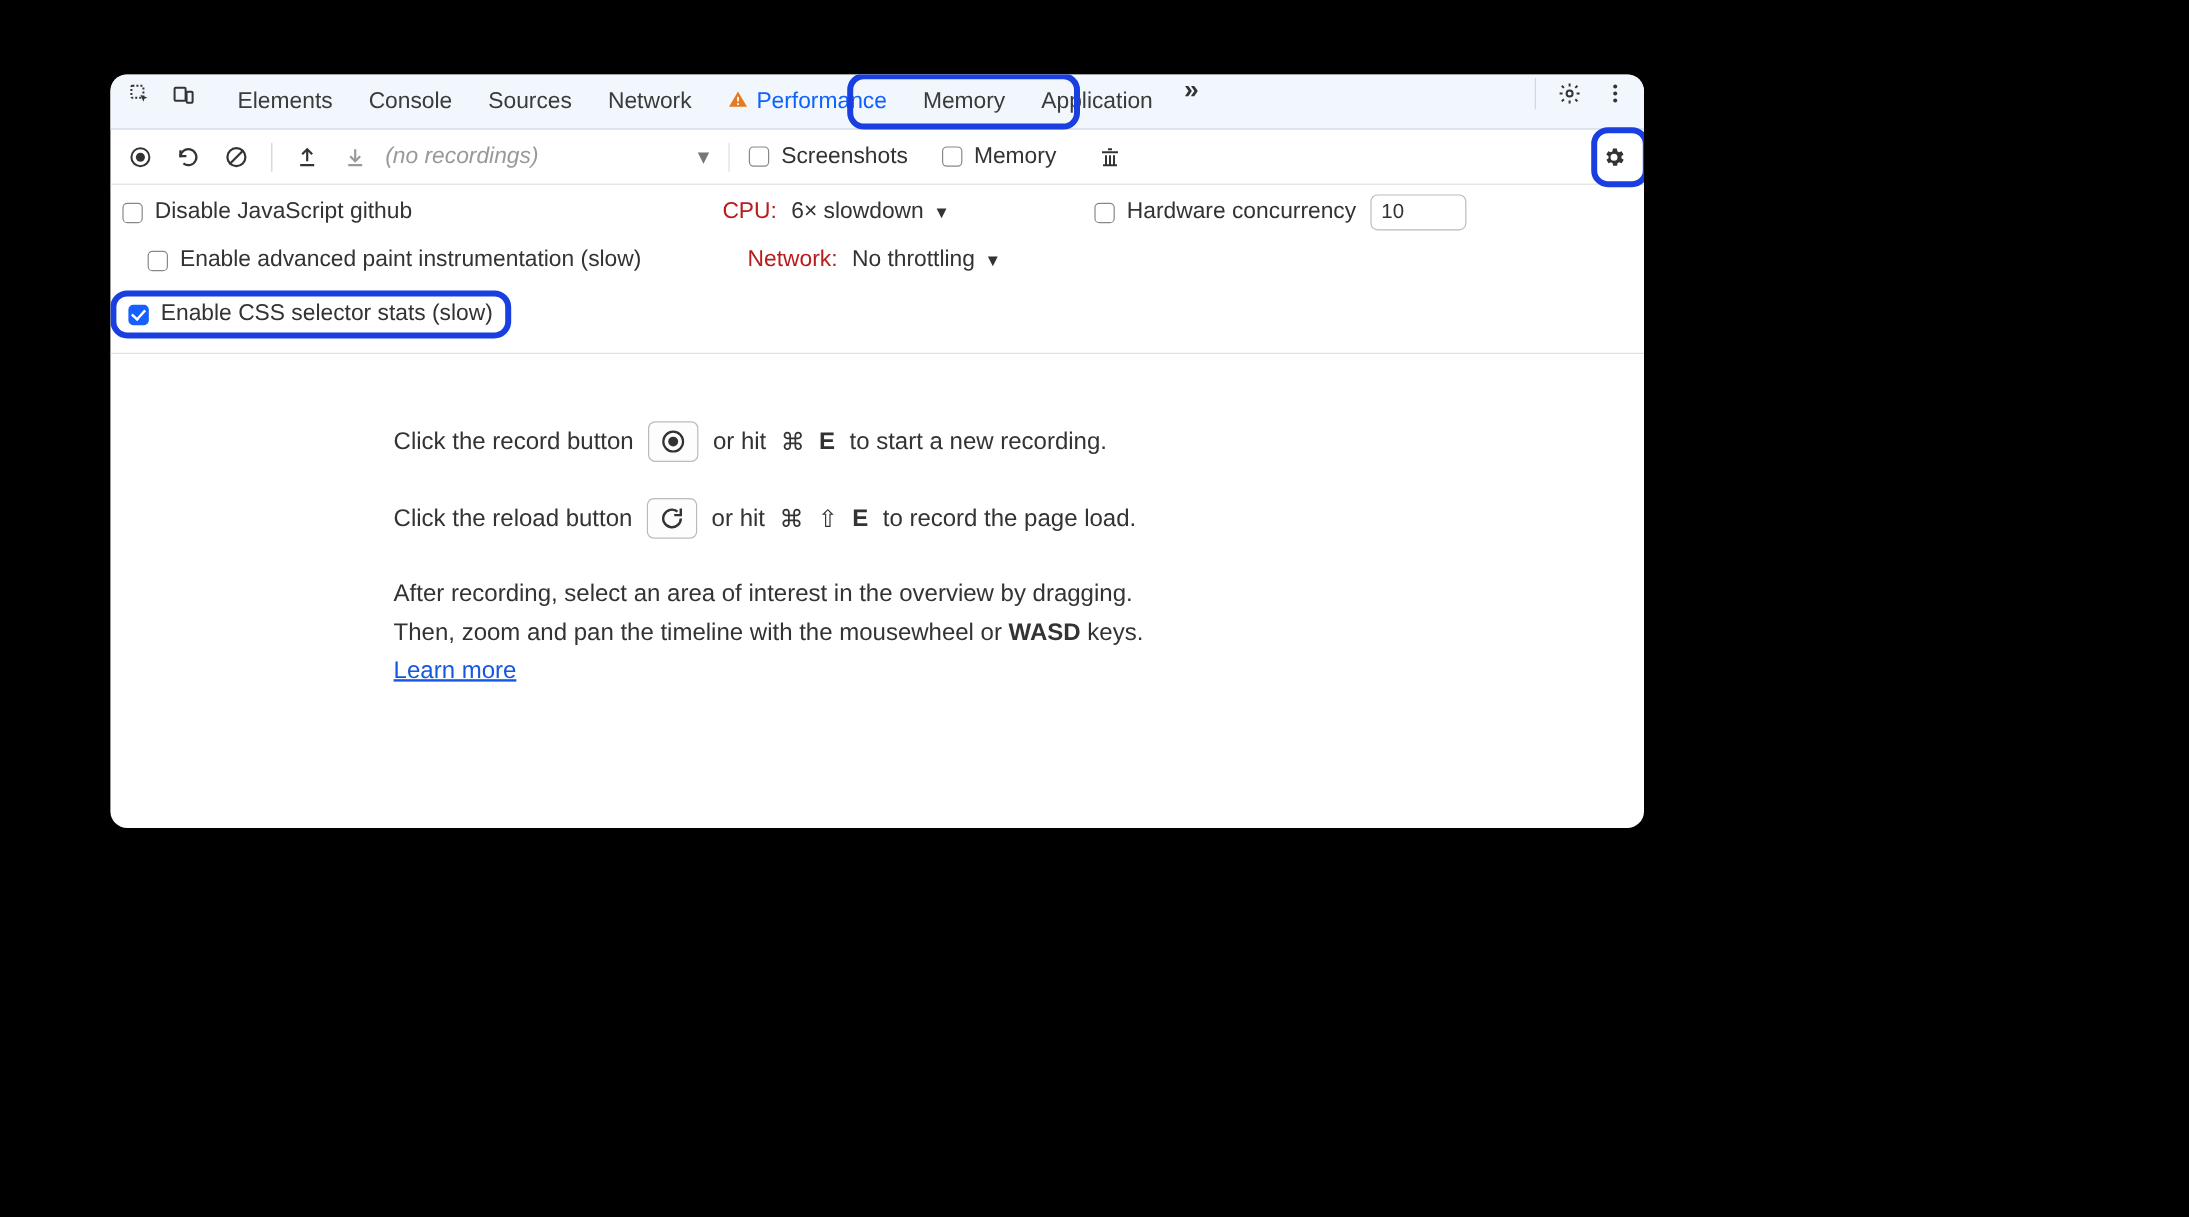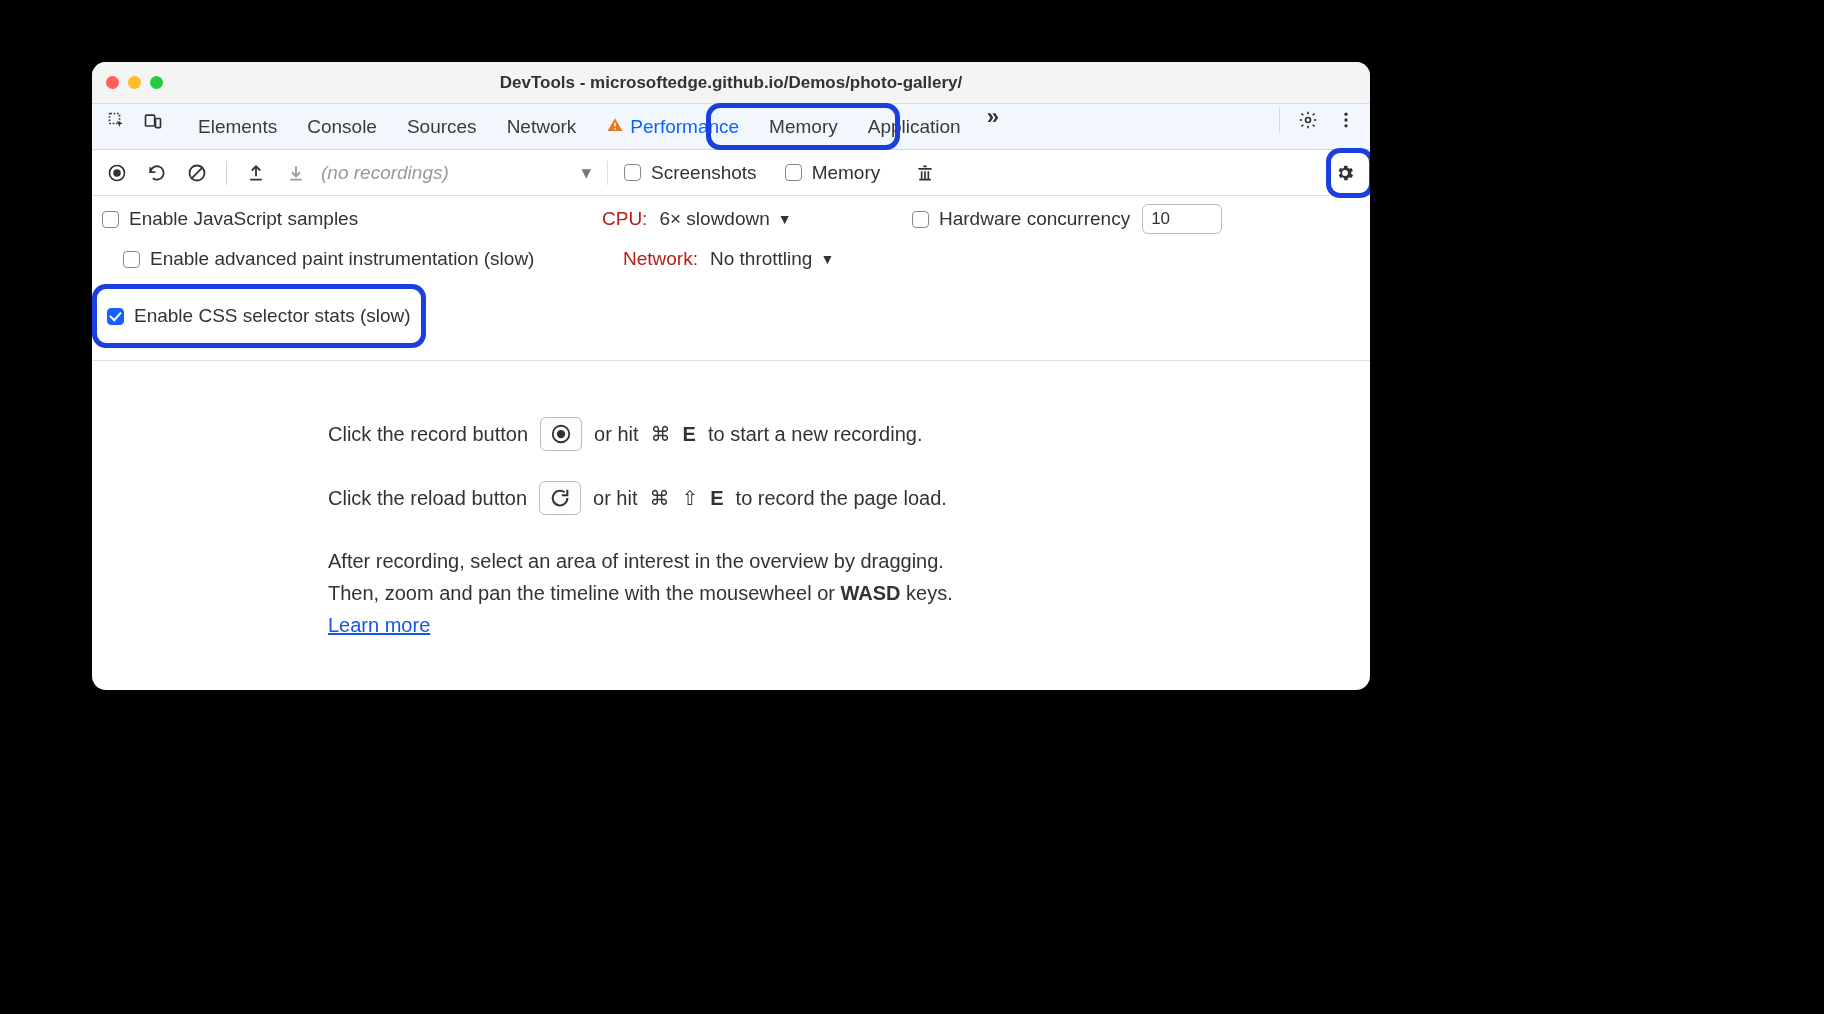--- a/index.html
+++ b/index.html
@@ -159,21 +159,21 @@
     border: 1px solid #bbb;
     border-radius: 6px;
     padding: 0 8px;
     font-size: 17px;
     color: #333;
     font-family: inherit;
   }
   .highlight-box {
     border: 5px solid #1a3fe0;
     border-radius: 14px;
-    padding: 16px 10px;
+    padding: 4px 10px;
     display: inline-flex;
     align-items: center;
     gap: 12px;
   }
   .main-area {
     padding: 56px 40px 30px 40px;
     font-size: 20px;
     color: #333;
   }
   .main-line {
@@ -208,28 +208,20 @@
     border: 5px solid #1a3fe0;
     border-radius: 14px;
     pointer-events: none;
   }
 </style>
 </head>
 <body>
 
 <div class="window">
 
-  <div class="titlebar">
-    <div class="traffic-lights">
-      <div class="traffic-light tl-red"></div>
-      <div class="traffic-light tl-yellow"></div>
-      <div class="traffic-light tl-green"></div>
-    </div>
-    <div class="titlebar-title">DevTools - microsoftedge.github.io/Demos/photo-gallery/</div>
-  </div>
 
   <div class="tabbar" style="position:relative;">
     <div class="tab-icon-btn">
       <svg viewBox="0 0 24 24" fill="none" stroke="currentColor" stroke-width="2">
           <rect x="3" y="3" width="12" height="12" rx="1" stroke-dasharray="2 2"></rect>
           <path d="M12 12 l7 3 -3 1 -1 3 z" fill="currentColor" stroke="none"></path>
         </svg>
     </div>
     <div class="tab-icon-btn">
       <svg viewBox="0 0 24 24" fill="none" stroke="currentColor" stroke-width="2">
@@ -354,21 +346,21 @@
         </svg>
     </div>
 
     <div class="sq-highlight-tab" style="right:-4px; top:-2px; width:48px; height:50px;"></div>
   </div>
 
   <div class="settings-panel" style="position:relative;">
 
     <label class="checkbox-inline">
       <span class="checkbox-box"></span>
-      <span>Enable JavaScript samples</span>
+      <span>Disable JavaScript github</span>
     </label>
     <div class="kv">
       <span class="label">CPU:</span>
       <span class="value">
         <span>6× slowdown</span>
         <span class="drop-arrow">▼</span>
       </span>
     </div>
     <div class="kv">
       <label class="checkbox-inline">

